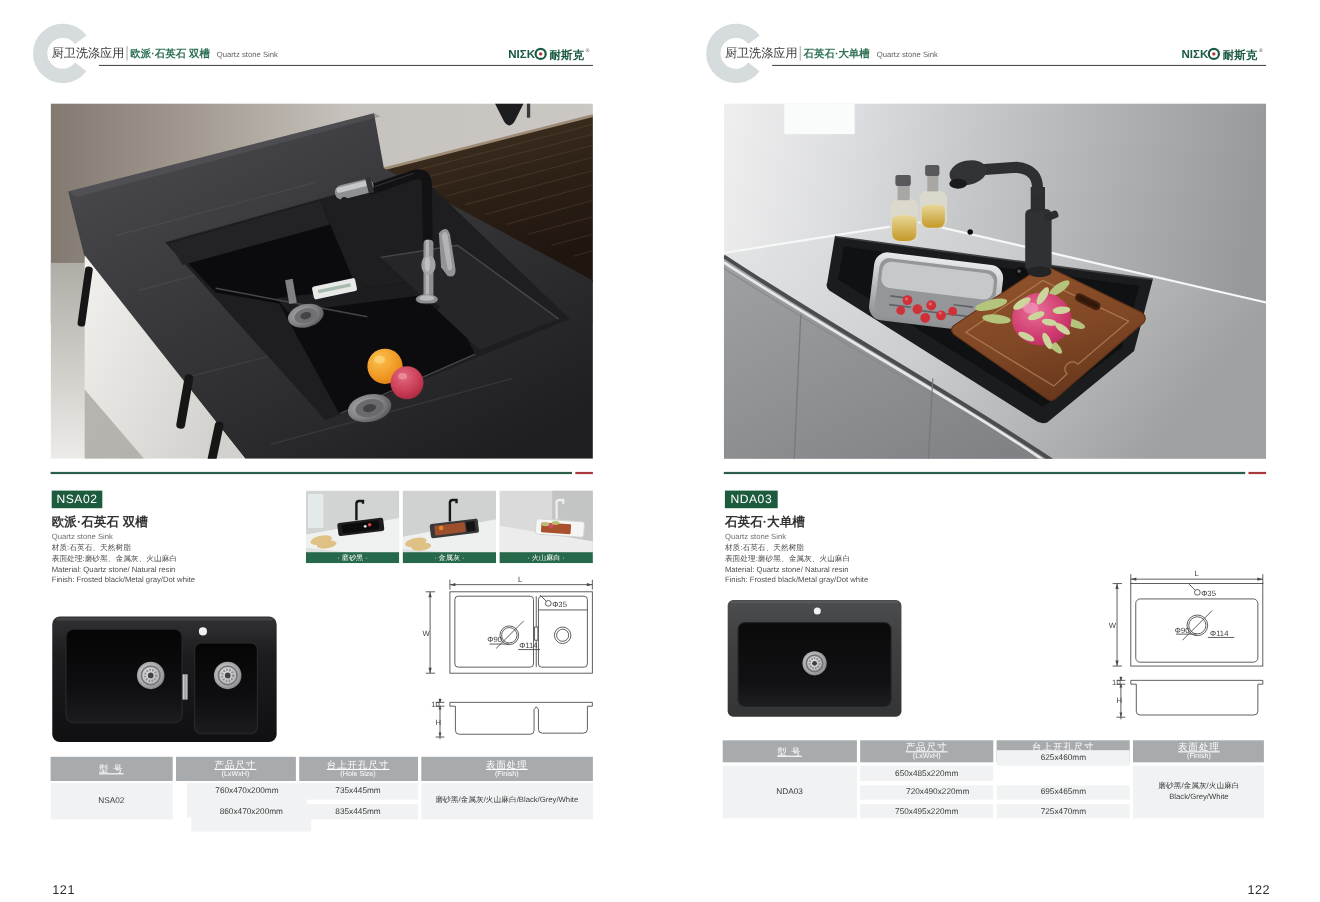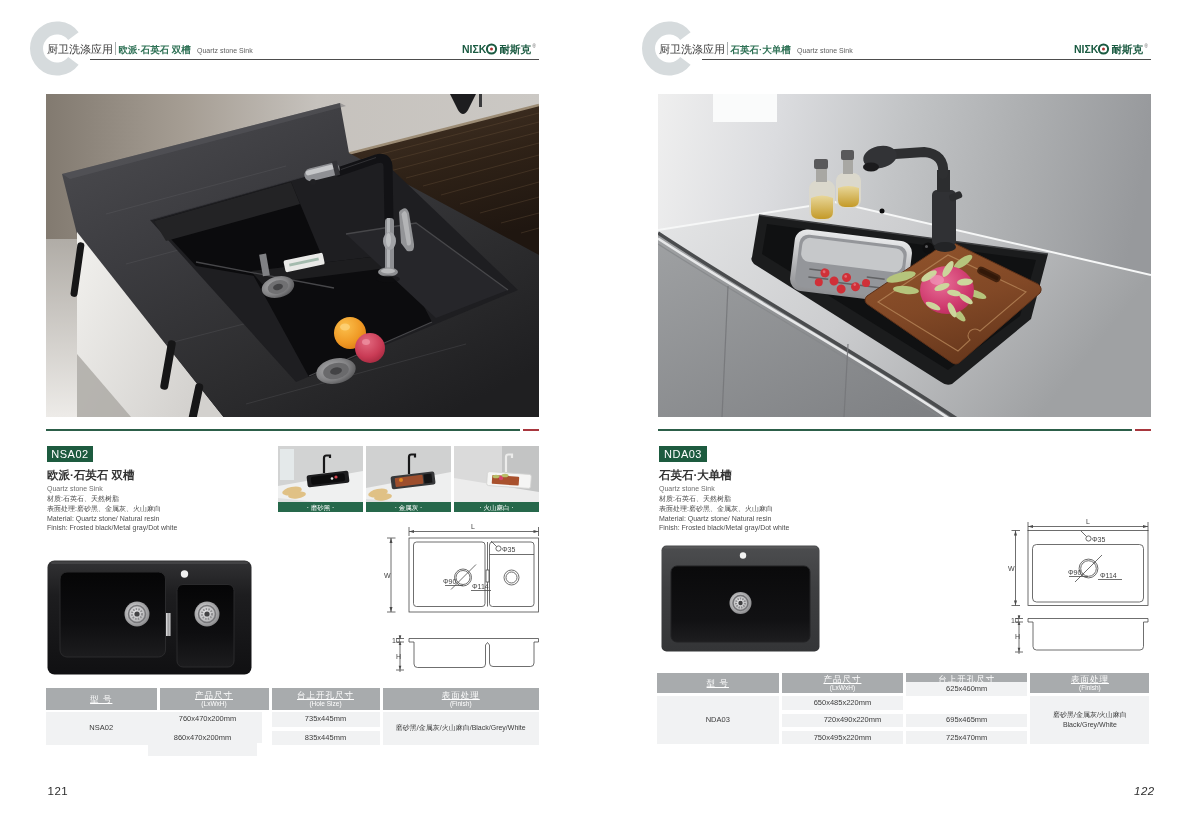--- a/index.html
+++ b/index.html
@@ -12,21 +12,21 @@
 .hdr-line { height:1px; background:#4d4d4d; }
 .badge { background:#1d5b3f; color:#fff; font-size:11px; text-align:center; line-height:16px; letter-spacing:0.5px; }
 .title-cn { font-size:11.5px; font-weight:bold; color:#333; line-height:12px; }
 .title-en { font-size:7px; color:#6e6e6e; line-height:8px; }
 .body-cn { font-size:7px; color:#4e4e4e; line-height:8px; }
 .body-en { font-size:7px; color:#4e4e4e; line-height:8px; }
 .tbl-h { background:#a8abad; color:#fff; text-align:center; }
 .tbl-h .l1 { font-size:8.5px; line-height:10px; letter-spacing:1px;text-decoration:underline; }
 .tbl-h .l2 { font-size:6.5px; line-height:7px; }
 .tbl-c { background:#f1f2f3; color:#3c3c3c; font-size:7.5px; text-align:center; white-space:nowrap; }
-.pagenum { font-size:11.5px; color:#2e2e2e; letter-spacing:0.5px; }
+.pagenum { font-size:11.5px; color:#2e2e2e; letter-spacing:0.5px;margin-top:19px; }
 </style>
 </head>
 <body>
 <div id="page">
 
 <svg class="abs" style="left:29px; top:20px;" width="56" height="57" viewBox="0 0 56 57">
   <path d="M 44.4 16.2 A 20.5 20.5 0 1 0 44.4 40.8" fill="none" stroke="#d6dbdd" stroke-width="13"></path>
 </svg>
 <div class="abs hdr-cn" style="left:47px; top:43.5px;">厨卫洗涤应用</div>
 <div class="abs" style="left:114.5px; top:42px; width:1px; height:13px; background:#a8aeae;"></div>
@@ -586,22 +586,22 @@
       </div>
   <div class="abs tbl-h" style="left:225.5px; top:0; width:108px; height:21.5px;">
         <div class="l1" style="margin-top:2px;">台上开孔尺寸</div>
         <div class="l2">(Hole Size)</div>
       </div>
   <div class="abs tbl-h" style="left:336.5px; top:0; width:156.5px; height:21.5px;">
         <div class="l1" style="margin-top:2px;">表面处理</div>
         <div class="l2">(Finish)</div>
       </div>
   <div class="abs tbl-c" style="left:0; top:24px; width:110.5px; height:32.5px; line-height:32.5px;">NSA02</div>
-  <div class="abs tbl-c" style="left:107px; top:24px; width:109px; height:31px; line-height:14.5px;">760x470x200mm</div>
-  <div class="abs tbl-c" style="left:102px; top:43px; width:109px; height:25px; line-height:13.5px;">860x470x200mm</div>
+  <div class="abs tbl-c" style="left:124px; top:24px; width:109px; height:31px; line-height:14.5px;">760x470x200mm</div>
+  <div class="abs tbl-c" style="left:128px; top:43px; width:109px; height:25px; line-height:13.5px;">860x470x200mm</div>
   <div class="abs tbl-c" style="left:225.5px; top:24px; width:108px; height:14.5px; line-height:14.5px;">735x445mm</div>
   <div class="abs tbl-c" style="left:225.5px; top:43px; width:108px; height:13.5px; line-height:13.5px;">835x445mm</div>
   <div class="abs tbl-c" style="left:336.5px; top:24px; width:156.5px; height:32.5px; line-height:32.5px; font-size:7px;">磨砂黑/金属灰/火山麻白/Black/Grey/White</div>
 </div>
 
 <div class="abs" style="left:656.5px; top:672.5px; width:493px; height:78px;">
   <div class="abs tbl-h" style="left:0; top:0; width:122.5px; height:20px;">
         <div class="l1" style="margin-top:5px;">型 号</div>
       </div>
   <div class="abs tbl-h" style="left:125.3px; top:0; width:121.3px; height:20px;">
@@ -622,15 +622,15 @@
   <div class="abs tbl-c" style="left:125.3px; top:58.3px; width:121.3px; height:13.5px; line-height:13.5px;">750x495x220mm</div>
   <div class="abs tbl-c" style="left:249.4px; top:9px; width:121.6px; height:14.5px; line-height:14.5px;">625x460mm</div>
   <div class="abs tbl-c" style="left:249.4px; top:41.8px; width:121.6px; height:12.5px; line-height:12.5px;text-align:center;">695x465mm</div>
   <div class="abs tbl-c" style="left:249.4px; top:58.3px; width:121.6px; height:13.5px; line-height:13.5px;">725x470mm</div>
   <div class="abs tbl-c" style="left:373.9px; top:23px; width:119.1px; height:48.8px; font-size:7px;">
         <div style="margin-top:14px; line-height:10px;">磨砂黑/金属灰/火山麻白<br>Black/Grey/White</div>
       </div>
 </div>
 
 <div class="abs pagenum" style="left:47.5px; top:785px;">121</div>
-<div class="abs pagenum" style="left:1134px; top:785px;font-style:italic;">122</div>
+<div class="abs pagenum" style="left:1134px; top:785px;">122</div>
 
 </div>
 
 </body></html>

